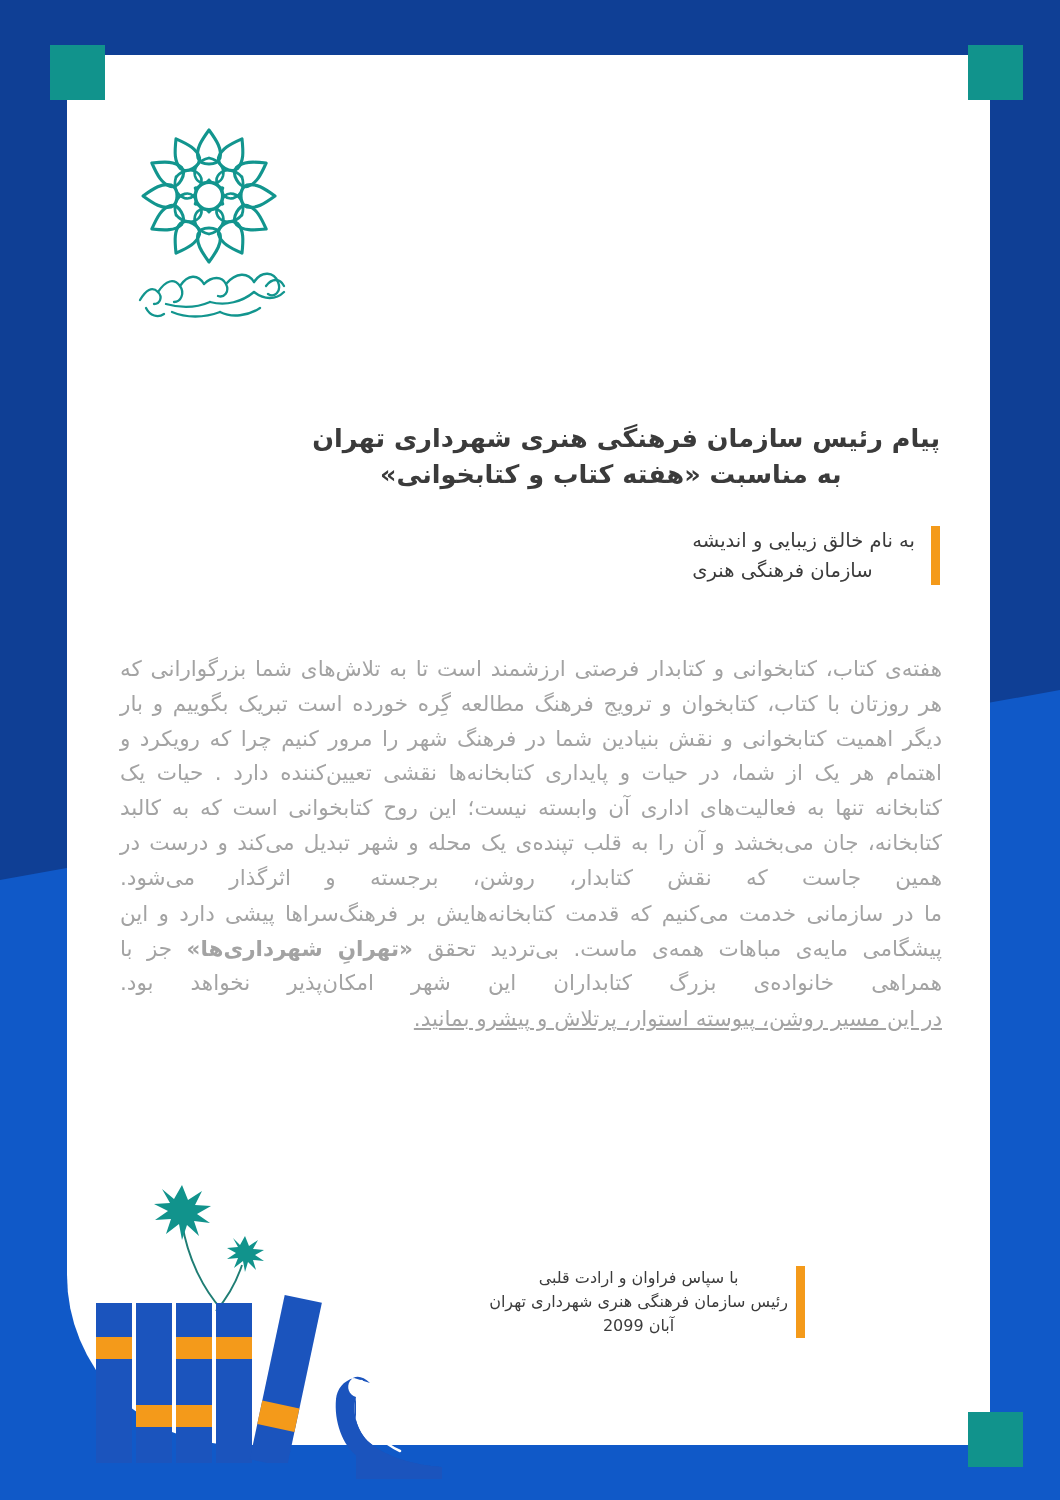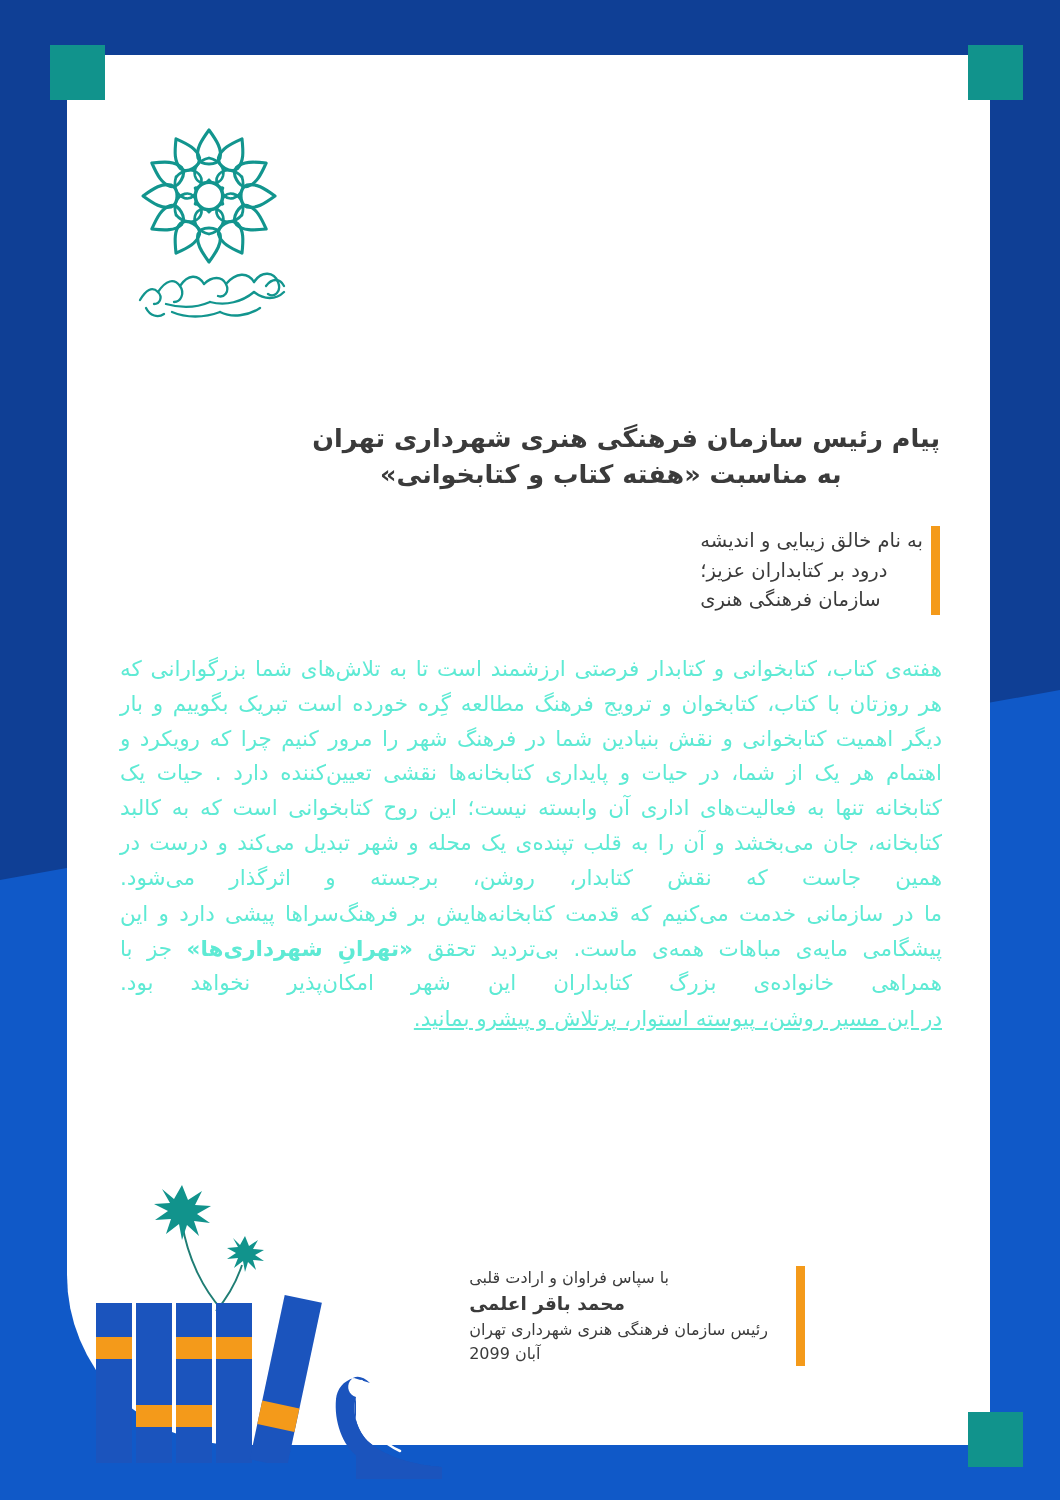--- a/index.html
+++ b/index.html
@@ -97,61 +97,61 @@
     flex-direction: row;
     align-items: stretch;
     direction: rtl;
   }
   .accent-bar {
     width: 9px;
     background: #f49a1a;
     flex: 0 0 9px;
   }
   #salutation-lines {
-    padding-right: 8px;
+    padding-right: 16px;
     text-align: left;
     direction: rtl;
   }
   .salutation-line {
     font-size: 19.5px;
     color: #3b3b3b;
     line-height: 1.52;
     white-space: nowrap;
   }
 
   #body-block {
     position: absolute;
     right: 118px;
     top: 604px;
     width: 822px;
     direction: rtl;
   }
   .body-para {
     font-size: 21.5px;
-    color: #5eead4;
+    color: #a3a3a3;
     line-height: 1.62;
     text-align: justify;
     text-align-last: justify;
     margin: 0 0 1px 0;
   }
   .body-para.last-free { text-align-last: right; text-decoration: underline; }
   .hl { font-weight: bold; }
 
   #sign-wrap {
     position: absolute;
     right: 255px;
     top: 1218px;
     display: flex;
     flex-direction: row;
     align-items: stretch;
     direction: rtl;
   }
   #sign-lines {
-    padding-right: 28px;
-    text-align: left;
+    padding-right: 8px;
+    text-align: center;
     direction: rtl;
   }
   .sign-line {
     font-size: 16px;
     color: #3b3b3b;
     line-height: 1.5;
     white-space: nowrap;
   }
   .sign-line.name {
     font-size: 18.5px;
@@ -294,34 +294,32 @@
 
   <div id="title-block">
     <div class="title-line">پیام رئیس سازمان فرهنگی هنری شهرداری تهران</div>
     <div class="title-line">به مناسبت «هفته کتاب و کتابخوانی»</div>
   </div>
 
   <div id="salutation-wrap">
     <div class="accent-bar"></div>
     <div id="salutation-lines">
       <div class="salutation-line">به نام خالق زیبایی و اندیشه</div>
-      <div class="salutation-line">درود بر کتابداران عزیز؛</div>
       <div class="salutation-line">سازمان فرهنگی هنری</div>
     </div>
   </div>
 
   <div id="body-block">
     <p class="body-para">هفته‌ی کتاب، کتابخوانی و کتابدار فرصتی ارزشمند است تا به تلاش‌های شما بزرگوارانی که هر روزتان با کتاب، کتابخوان و ترویج فرهنگ مطالعه گِره خورده است تبریک بگوییم و بار دیگر اهمیت کتابخوانی و نقش بنیادین شما در فرهنگ شهر را مرور کنیم چرا که رویکرد و اهتمام هر یک از شما، در حیات و پایداری کتابخانه‌ها نقشی تعیین‌کننده دارد . حیات یک کتابخانه تنها به فعالیت‌های اداری آن وابسته نیست؛ این روح کتابخوانی است که به کالبد کتابخانه، جان می‌بخشد و آن را به قلب تپنده‌ی یک محله و شهر تبدیل می‌کند و درست در همین جاست که نقش کتابدار، روشن، برجسته و اثرگذار می‌شود.</p>
     <p class="body-para"><span>ما در سازمانی خدمت می‌کنیم که قدمت کتابخانه‌هایش بر فرهنگ‌سراها پیشی دارد و این پیشگامی مایه‌ی مباهات همه‌ی ماست. بی‌تردید تحقق </span><span class="hl">«تهرانِ شهرداری‌ها»</span><span> جز با همراهی خانواده‌ی بزرگ کتابداران این شهر امکان‌پذیر نخواهد بود.</span></p>
     <p class="body-para last-free">در این مسیر روشن، پیوسته استوار، پرتلاش و پیشرو بمانید.</p>
   </div>
 
   <div id="sign-wrap">
     <div class="accent-bar"></div>
     <div id="sign-lines">
       <div class="sign-line">با سپاس فراوان و ارادت قلبی</div>
-      <div class="sign-line name">محمد باقر اعلمی</div>
       <div class="sign-line">رئیس سازمان فرهنگی هنری شهرداری تهران</div>
       <div class="sign-line">آبان 2099</div>
     </div>
   </div>
 
 </div>
 
 </body></html>

